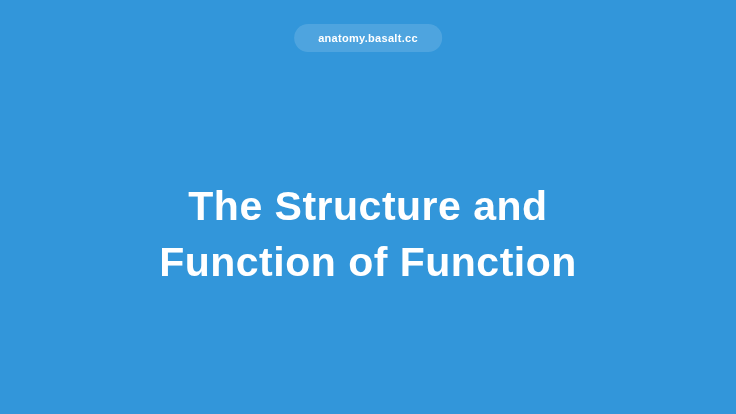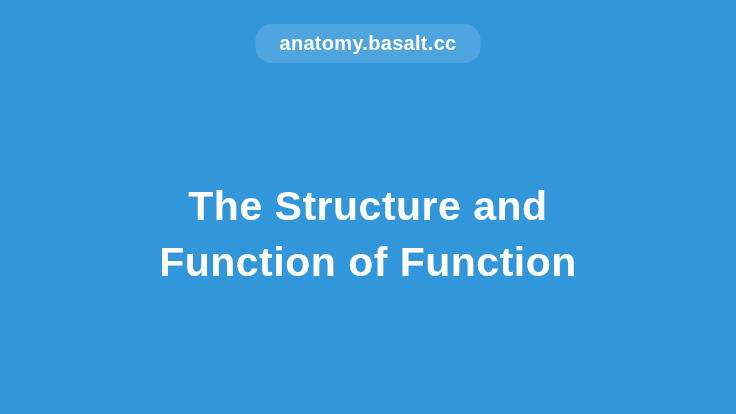--- a/index.html
+++ b/index.html
@@ -19,21 +19,21 @@
     height: 414px;
     background: #3296DA;
   }
   .badge {
     position: absolute;
     top: 24px;
     left: 50%;
     transform: translateX(-50%);
     background: rgba(255, 255, 255, 0.14);
     color: #FFFFFF;
-    font-size: 20px;
+    font-size: 11px;
     font-weight: 700;
     letter-spacing: 0.3px;
     padding: 8px 24px;
     border-radius: 16px;
     white-space: nowrap;
     cursor: pointer;
   }
   .title {
     position: absolute;
     top: 50%;

